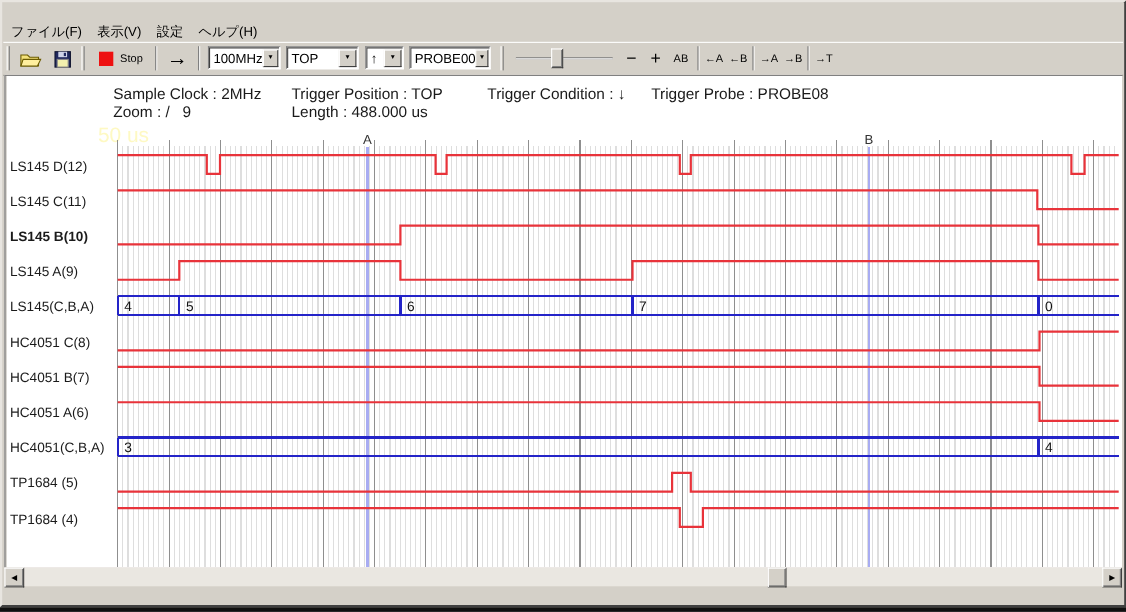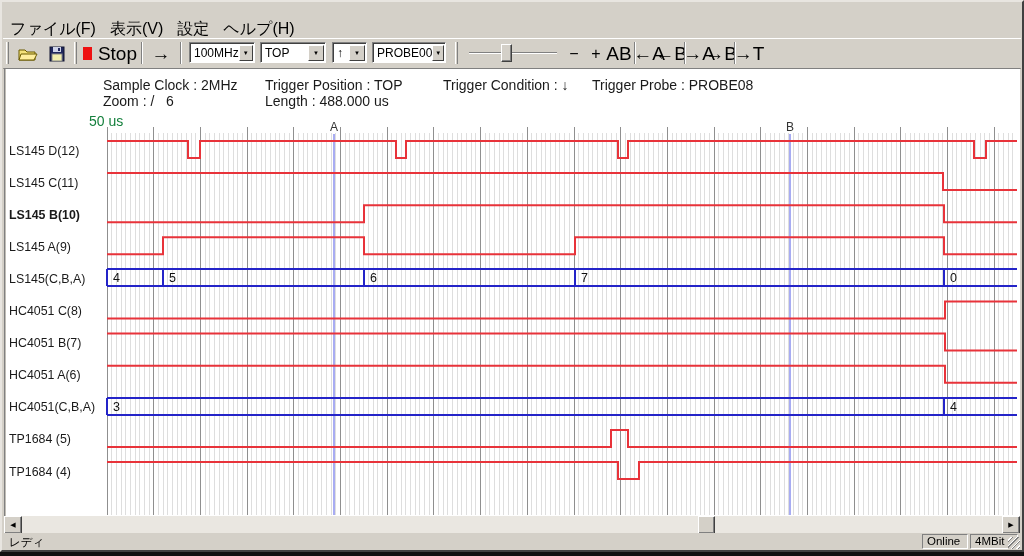--- a/index.html
+++ b/index.html
@@ -18,47 +18,47 @@
   .title-text{font-size:11.5px;font-weight:bold;white-space:nowrap;overflow:hidden;flex:1;}
   .winbtns{display:flex;gap:2px;margin-right:2px;}
   .wbtn{width:16px;height:14px;background:#d4d0c8;border:1px solid;
         border-color:#fff #404040 #404040 #fff;box-shadow:inset -1px -1px 0 #808080;
         display:flex;align-items:center;justify-content:center;font-size:9px;font-weight:bold;color:#000;
         padding:0;line-height:1;}
   .min-g{width:6px;height:2px;background:#000;margin-top:7px;}
   .max-g{width:7px;height:6px;border:1px solid #000;border-top-width:2px;}
   
   .menubar{position:absolute;left:3px;top:21px;width:1018px;height:17px;background:#d4d0c8;
-           display:flex;align-items:center;font-size:16px;color:#000;}
+           display:flex;align-items:center;font-size:12px;color:#000;}
   .menu-item{padding:1px 7px;}
   
   .toolbar{position:absolute;left:3px;top:38px;width:1018px;height:29px;background:#d4d0c8;
            border-top:1px solid #fff;border-bottom:1px solid #9a968e;}
   .toolbar *{box-sizing:border-box;}
   .grip{position:absolute;top:3px;height:22px;width:3px;border-left:1px solid #fff;border-right:1px solid #808080;}
   .sep{position:absolute;top:3px;height:22px;width:0;border-left:1px solid #808080;border-right:1px solid #fff;}
   .tico{position:absolute;top:3px;height:23px;display:flex;align-items:center;justify-content:center;}
   .tbtn{position:absolute;top:3px;height:23px;display:flex;align-items:center;justify-content:center;
-        font-size:19px;color:#000;}
+        font-size:10px;color:#000;}
   .combo{position:absolute;top:3px;height:21px;background:#fff;display:flex;align-items:stretch;
          border:1px solid;border-color:#808080 #fff #fff #808080;box-shadow:inset 1px 1px 0 #404040;}
   .combo .val{flex:1;font-size:12px;display:flex;align-items:center;padding-left:4px;color:#000;}
   .combo .drop{width:16px;margin:2px 1px 1px 0;background:#d4d0c8;border:1px solid;
                border-color:#fff #404040 #404040 #fff;display:flex;align-items:center;justify-content:center;
                font-size:6px;color:#000;}
   .stopsq{width:13px;height:13px;background:#ee1111;margin-right:6px;}
   .slider-track{position:absolute;top:13px;height:2px;background:#808080;border-bottom:1px solid #fff;}
   .slider-thumb{position:absolute;top:5px;width:11px;height:18px;background:#d4d0c8;border:1px solid;
                 border-color:#fff #404040 #404040 #fff;box-shadow:inset -1px -1px 0 #808080;}
   
   .client{position:absolute;left:4px;top:68px;width:1016px;height:448px;background:#fff;
           box-shadow:inset 1px 1px 0 #808080, inset 2px 0 0 #c0bdb6;}
   .info-text{position:absolute;font-size:14px;color:#1a1a1a;white-space:pre;}
   .chan-label{position:absolute;left:9px;width:97px;height:17px;font-size:12.4px;color:#1a1a1a;white-space:nowrap;}
-  .timescale{position:absolute;font-size:14px;color:#15803d;}
+  .timescale{position:absolute;font-size:19px;color:#fef9c3;}
   svg.wave{position:absolute;left:0;top:0;pointer-events:none;}
   
   .hscroll{position:absolute;left:4px;top:516px;width:1016px;height:17px;background:#eae7e1;}
   .sbtn{position:absolute;top:0;width:16px;height:16px;background:#d4d0c8;border:1px solid;
         border-color:#fff #404040 #404040 #fff;box-shadow:inset -1px -1px 0 #808080;
         display:flex;align-items:center;justify-content:center;font-size:7px;color:#000;}
   .sthumb{position:absolute;top:0;width:15px;height:16px;background:#d4d0c8;border:1px solid;
           border-color:#fff #404040 #404040 #fff;box-shadow:inset -1px -1px 0 #808080;}
   
   .statusbar{position:absolute;left:3px;top:533px;width:1018px;height:17px;background:#d4d0c8;font-size:11.5px;color:#000;}
@@ -166,21 +166,21 @@
         <span>→T</span>
       </span>
   </div>
 
   <div class="client"></div>
 
   <span class="info-text" style="left:103px;top:77px">Sample Clock : 2MHz</span>
   <span class="info-text" style="left:265px;top:77px">Trigger Position : TOP</span>
   <span class="info-text" style="left:443px;top:77px">Trigger Condition : ↓</span>
   <span class="info-text" style="left:592px;top:77px">Trigger Probe : PROBE08</span>
-  <span class="info-text" style="left:103px;top:93px">Zoom : /   6</span>
+  <span class="info-text" style="left:103px;top:93px">Zoom : /   9</span>
   <span class="info-text" style="left:265px;top:93px">Length : 488.000 us</span>
 
   <span class="timescale" style="left:89px;top:113px">50 us</span>
 
   <div id="chan-labels">
       <span class="chan-label" style="top: 143.5px;">LS145 D(12)</span>
       <span class="chan-label" style="top: 175.6px;">LS145 C(11)</span>
       <span class="chan-label" style="top: 207.7px; font-weight: bold;">LS145 B(10)</span>
       <span class="chan-label" style="top: 239.8px;">LS145 A(9)</span>
       <span class="chan-label" style="top: 271.9px;">LS145(C,B,A)</span>
@@ -423,19 +423,13 @@
   <div class="hscroll">
     <span class="sbtn" style="left:0">
         <span>◀</span>
       </span>
     <span class="sthumb" style="left:694px"></span>
     <span class="sbtn" style="right:0">
         <span>▶</span>
       </span>
   </div>
 
-  <div class="statusbar">
-    <span class="sb-ready">レディ</span>
-    <span class="sb-panel" style="left:919px;width:36px">Online</span>
-    <span class="sb-panel" style="left:967px;width:38px">4MBit</span>
-    <span class="sb-grip"></span>
-  </div>
 </div>
 
 </body></html>

